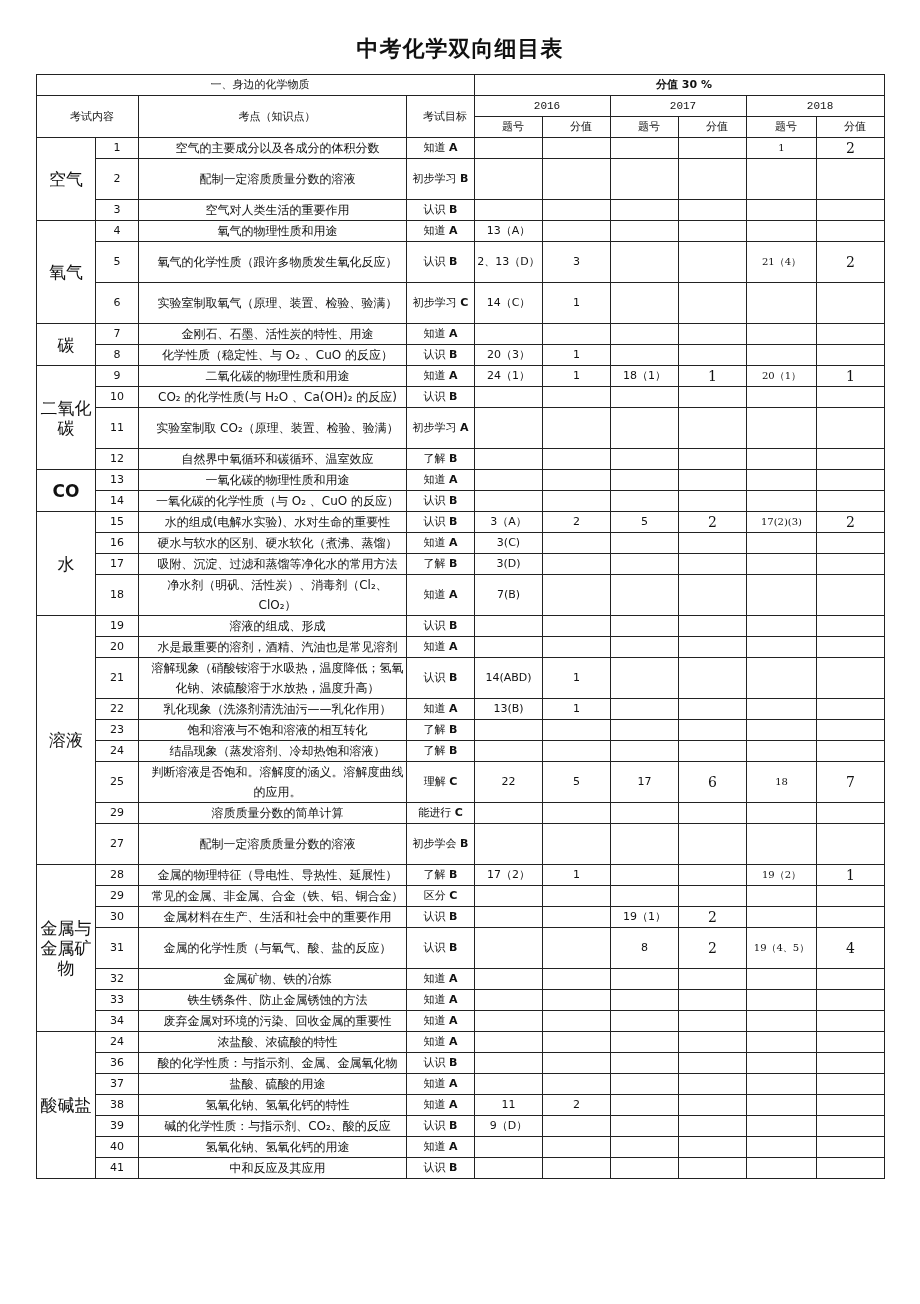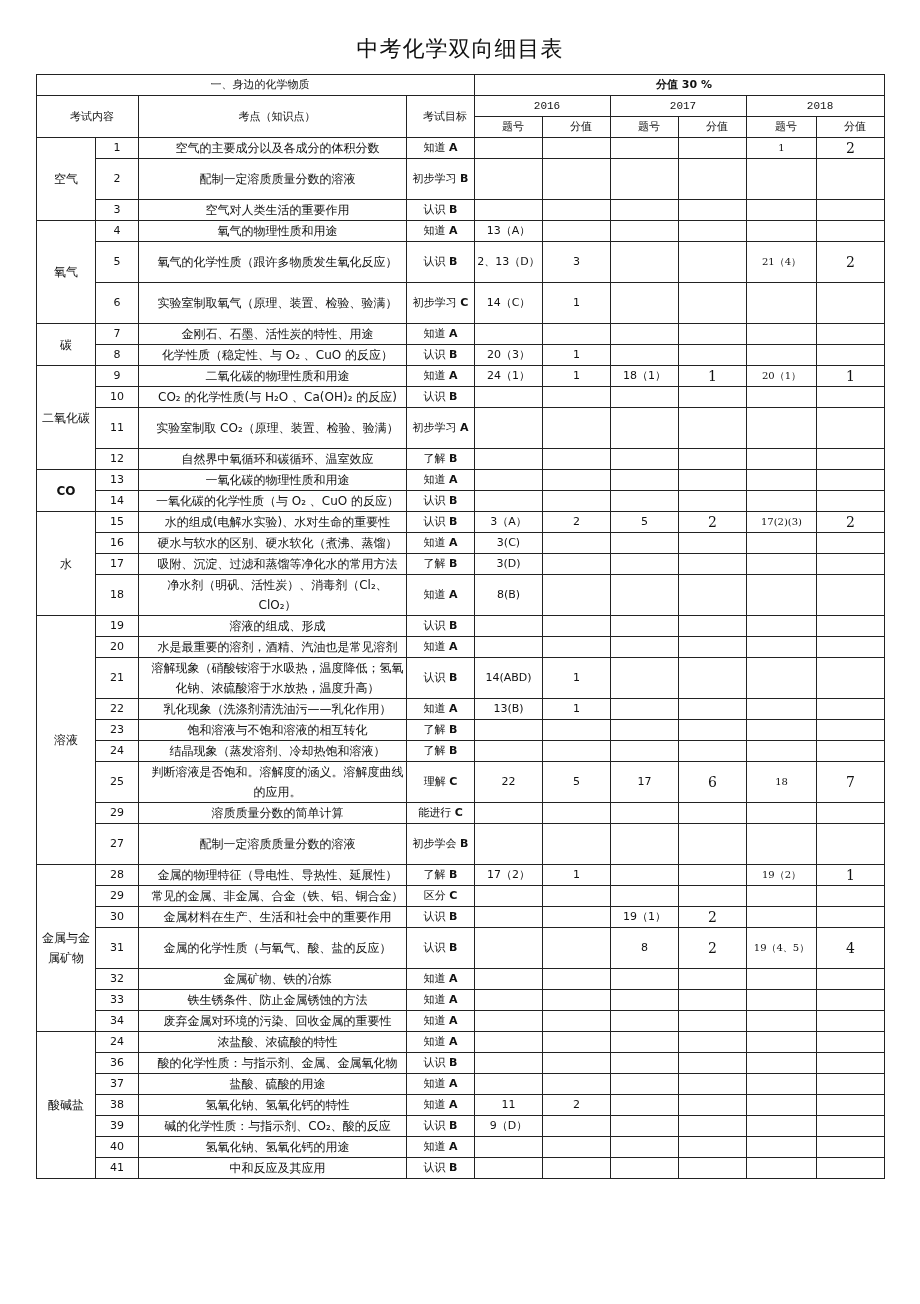--- a/index.html
+++ b/index.html
@@ -1,25 +1,25 @@
 <!DOCTYPE html>
 <html><head>
 <meta charset="utf-8">
 <style>
   html, body { margin: 0; padding: 0; background: #ffffff; }
   body { width: 920px; height: 1304px; position: relative; font-family: "DejaVu Sans", "Liberation Sans", sans-serif; color: #111; }
-  .title { position: absolute; top: 34px; left: 0; width: 920px; text-align: center; font-size: 22px; font-weight: normal; letter-spacing: 1px; font-family: "DejaVu Sans", sans-serif; }
+  .title { position: absolute; top: 34px; left: 0; width: 920px; text-align: center; font-size: 22px; font-weight: bold; letter-spacing: 1px; font-family: "DejaVu Sans", sans-serif; }
   table { position: absolute; left: 36px; top: 74px; width: 848px; border-collapse: collapse; table-layout: fixed; font-size: 11px; }
   td, th { border: 1px solid #222; text-align: center; vertical-align: middle; padding: 0 2px; line-height: 20px; font-weight: normal; }
   th { font-size: 11px; padding-left: 11px; }
   .hd-bold { font-weight: bold; margin-left: 44px; }
   .serif { font-family: Liberation Mono, monospace; }
   .big { font-size: 14px; font-family: "DejaVu Serif", "Liberation Serif", serif; }
   .small-serif { font-size: 10px; font-family: "DejaVu Serif", "Liberation Serif", serif; }
-  .cat { font-size: 12px; }
+  .cat { font-size: 17px; }
   .tgt b { font-weight: bold; }
   tr.r1 td { height: 20px; }
   tr.r2 td { height: 40px; }
   .topic { font-size: 12px; padding-left: 12px; }
   .gray-v { border-left-color: #888; }
 </style>
 </head>
 <body>
 
 <div class="title">中考化学双向细目表</div>
@@ -250,21 +250,21 @@
         <td></td>
         <td class="gray-v"></td>
         <td class="big gray-v"></td>
         <td class="small-serif"></td>
         <td class="big"></td>
       </tr>
       <tr class="r1">
         <td>18</td>
         <td class="topic">净水剂（明矾、活性炭）、消毒剂（Cl₂、ClO₂）</td>
         <td class="tgt"><span>知道 </span><b>A</b></td>
-        <td>8(B)</td>
+        <td>7(B)</td>
         <td></td>
         <td class="gray-v"></td>
         <td class="big gray-v"></td>
         <td class="small-serif"></td>
         <td class="big"></td>
       </tr>
       <tr class="r1">
         <td rowspan="9" class="cat">溶液</td>
         <td>19</td>
         <td class="topic">溶液的组成、形成</td>

